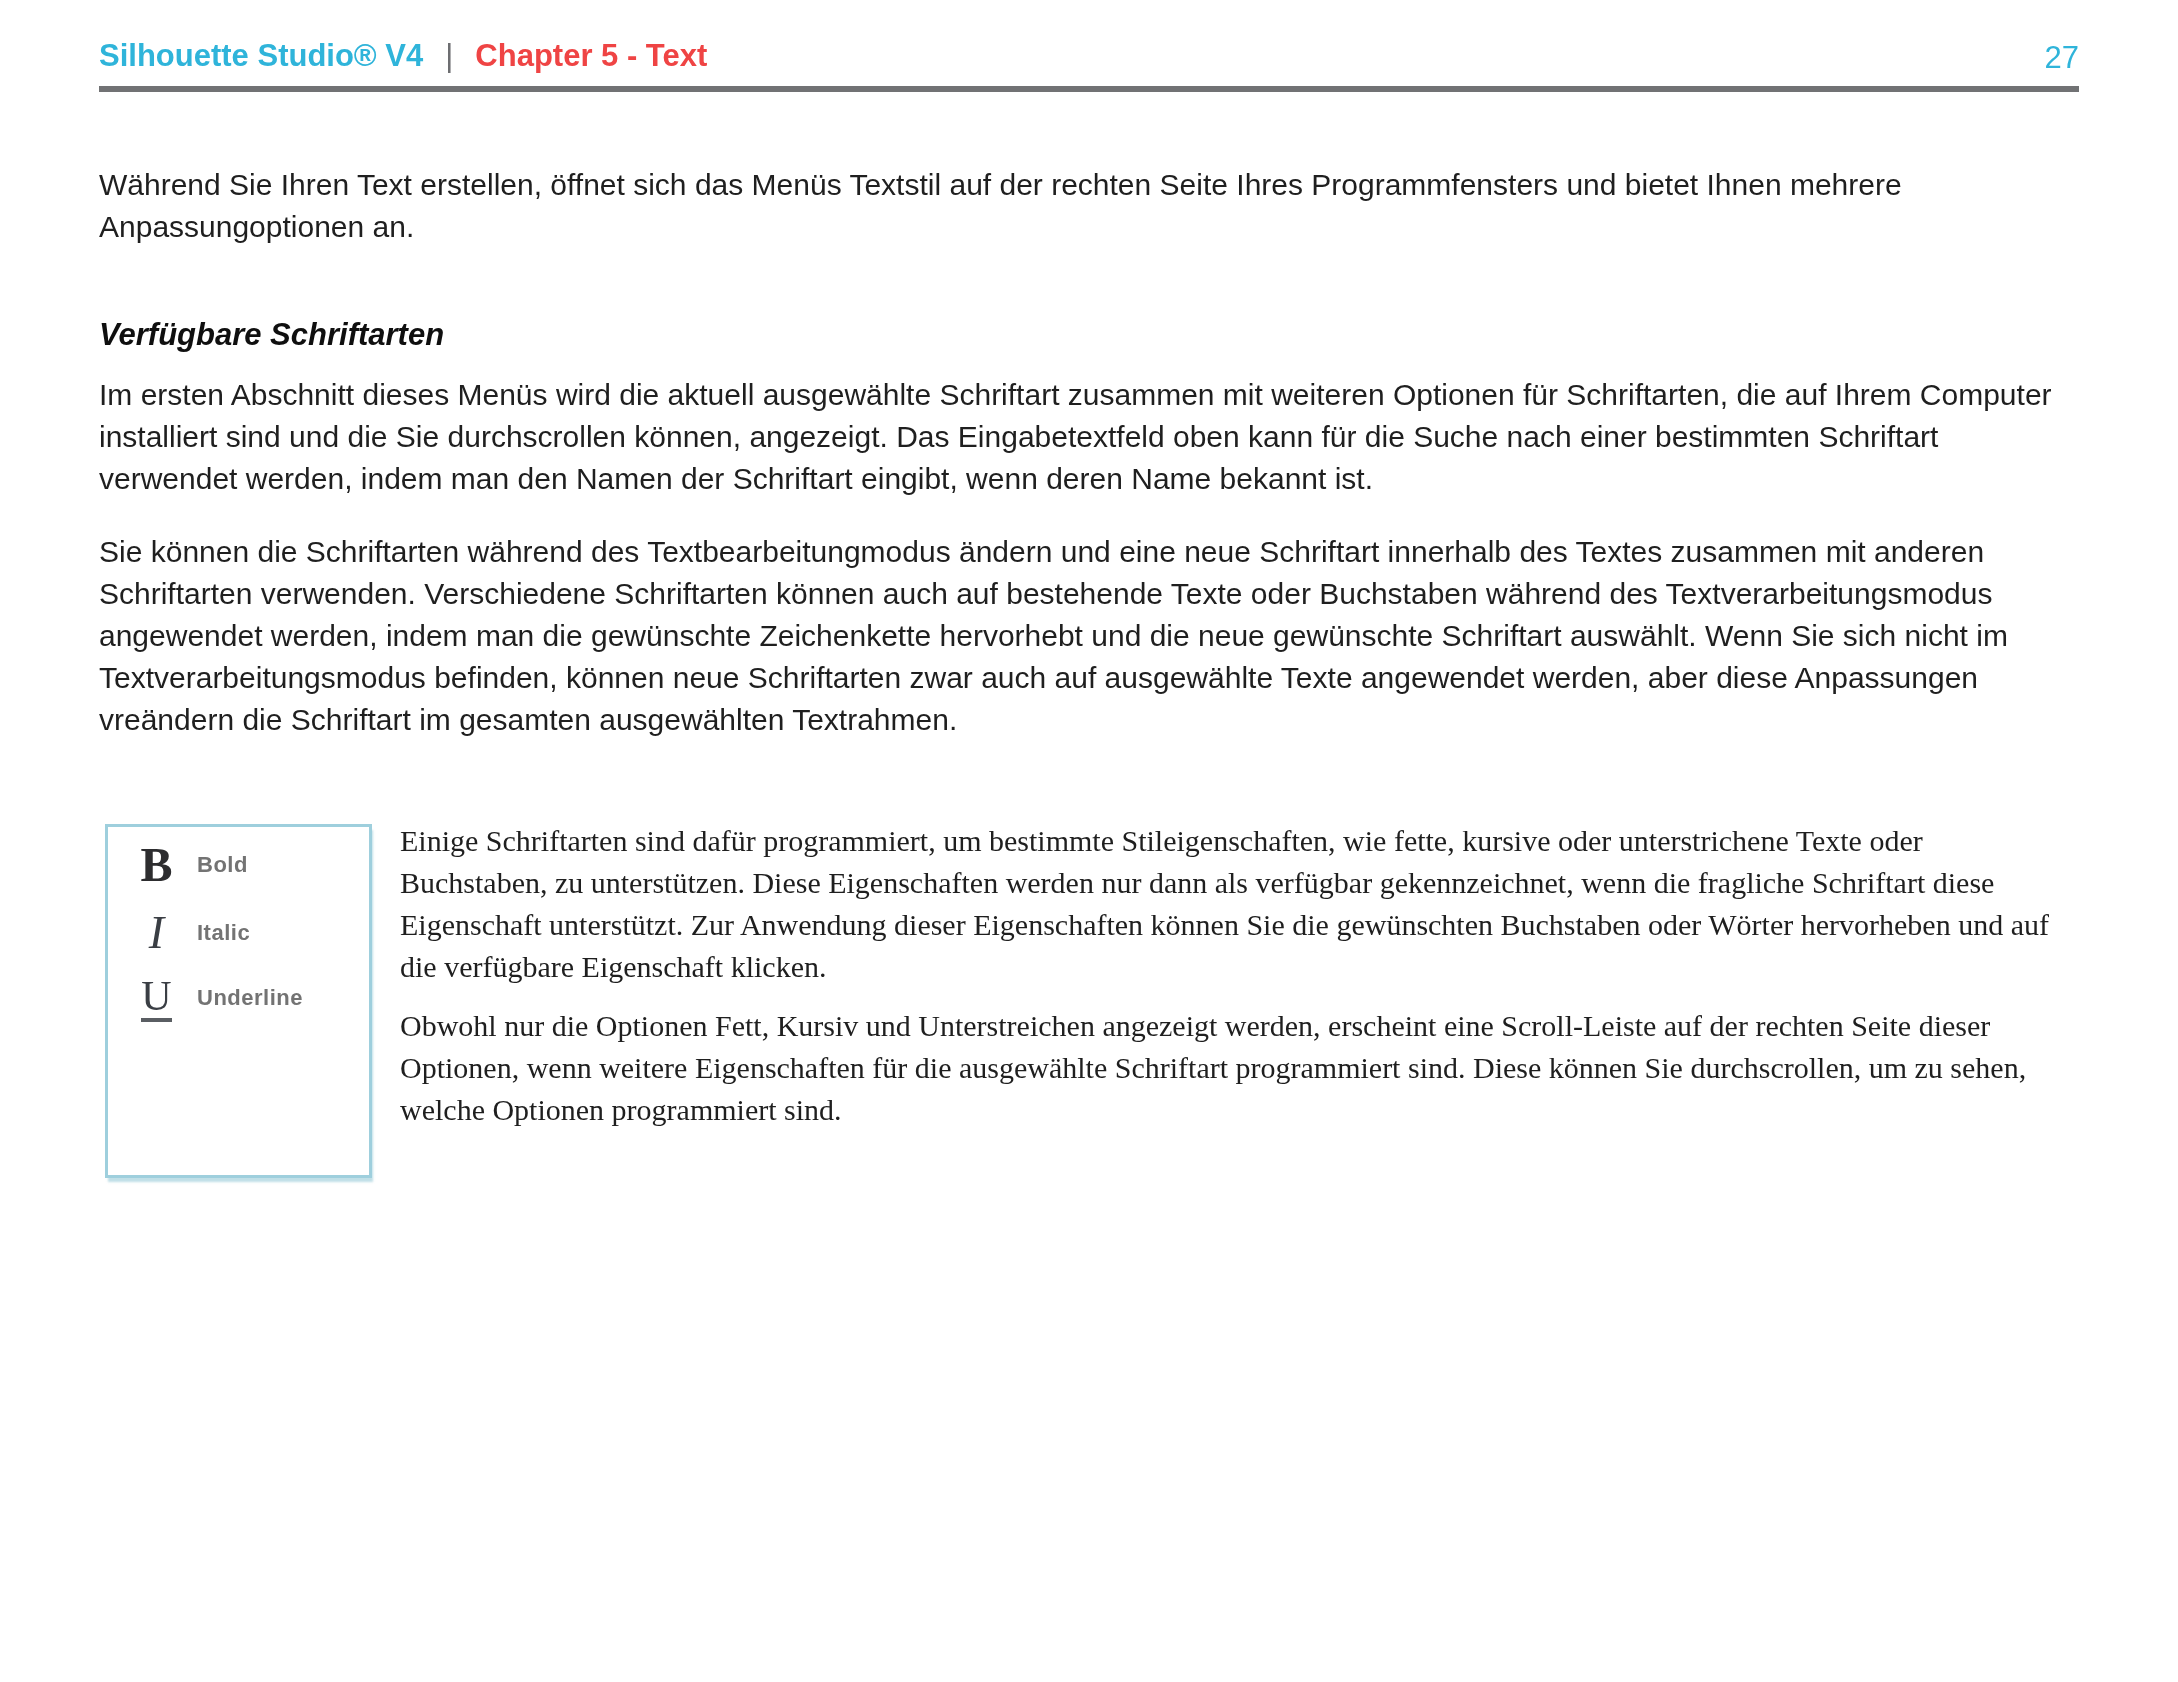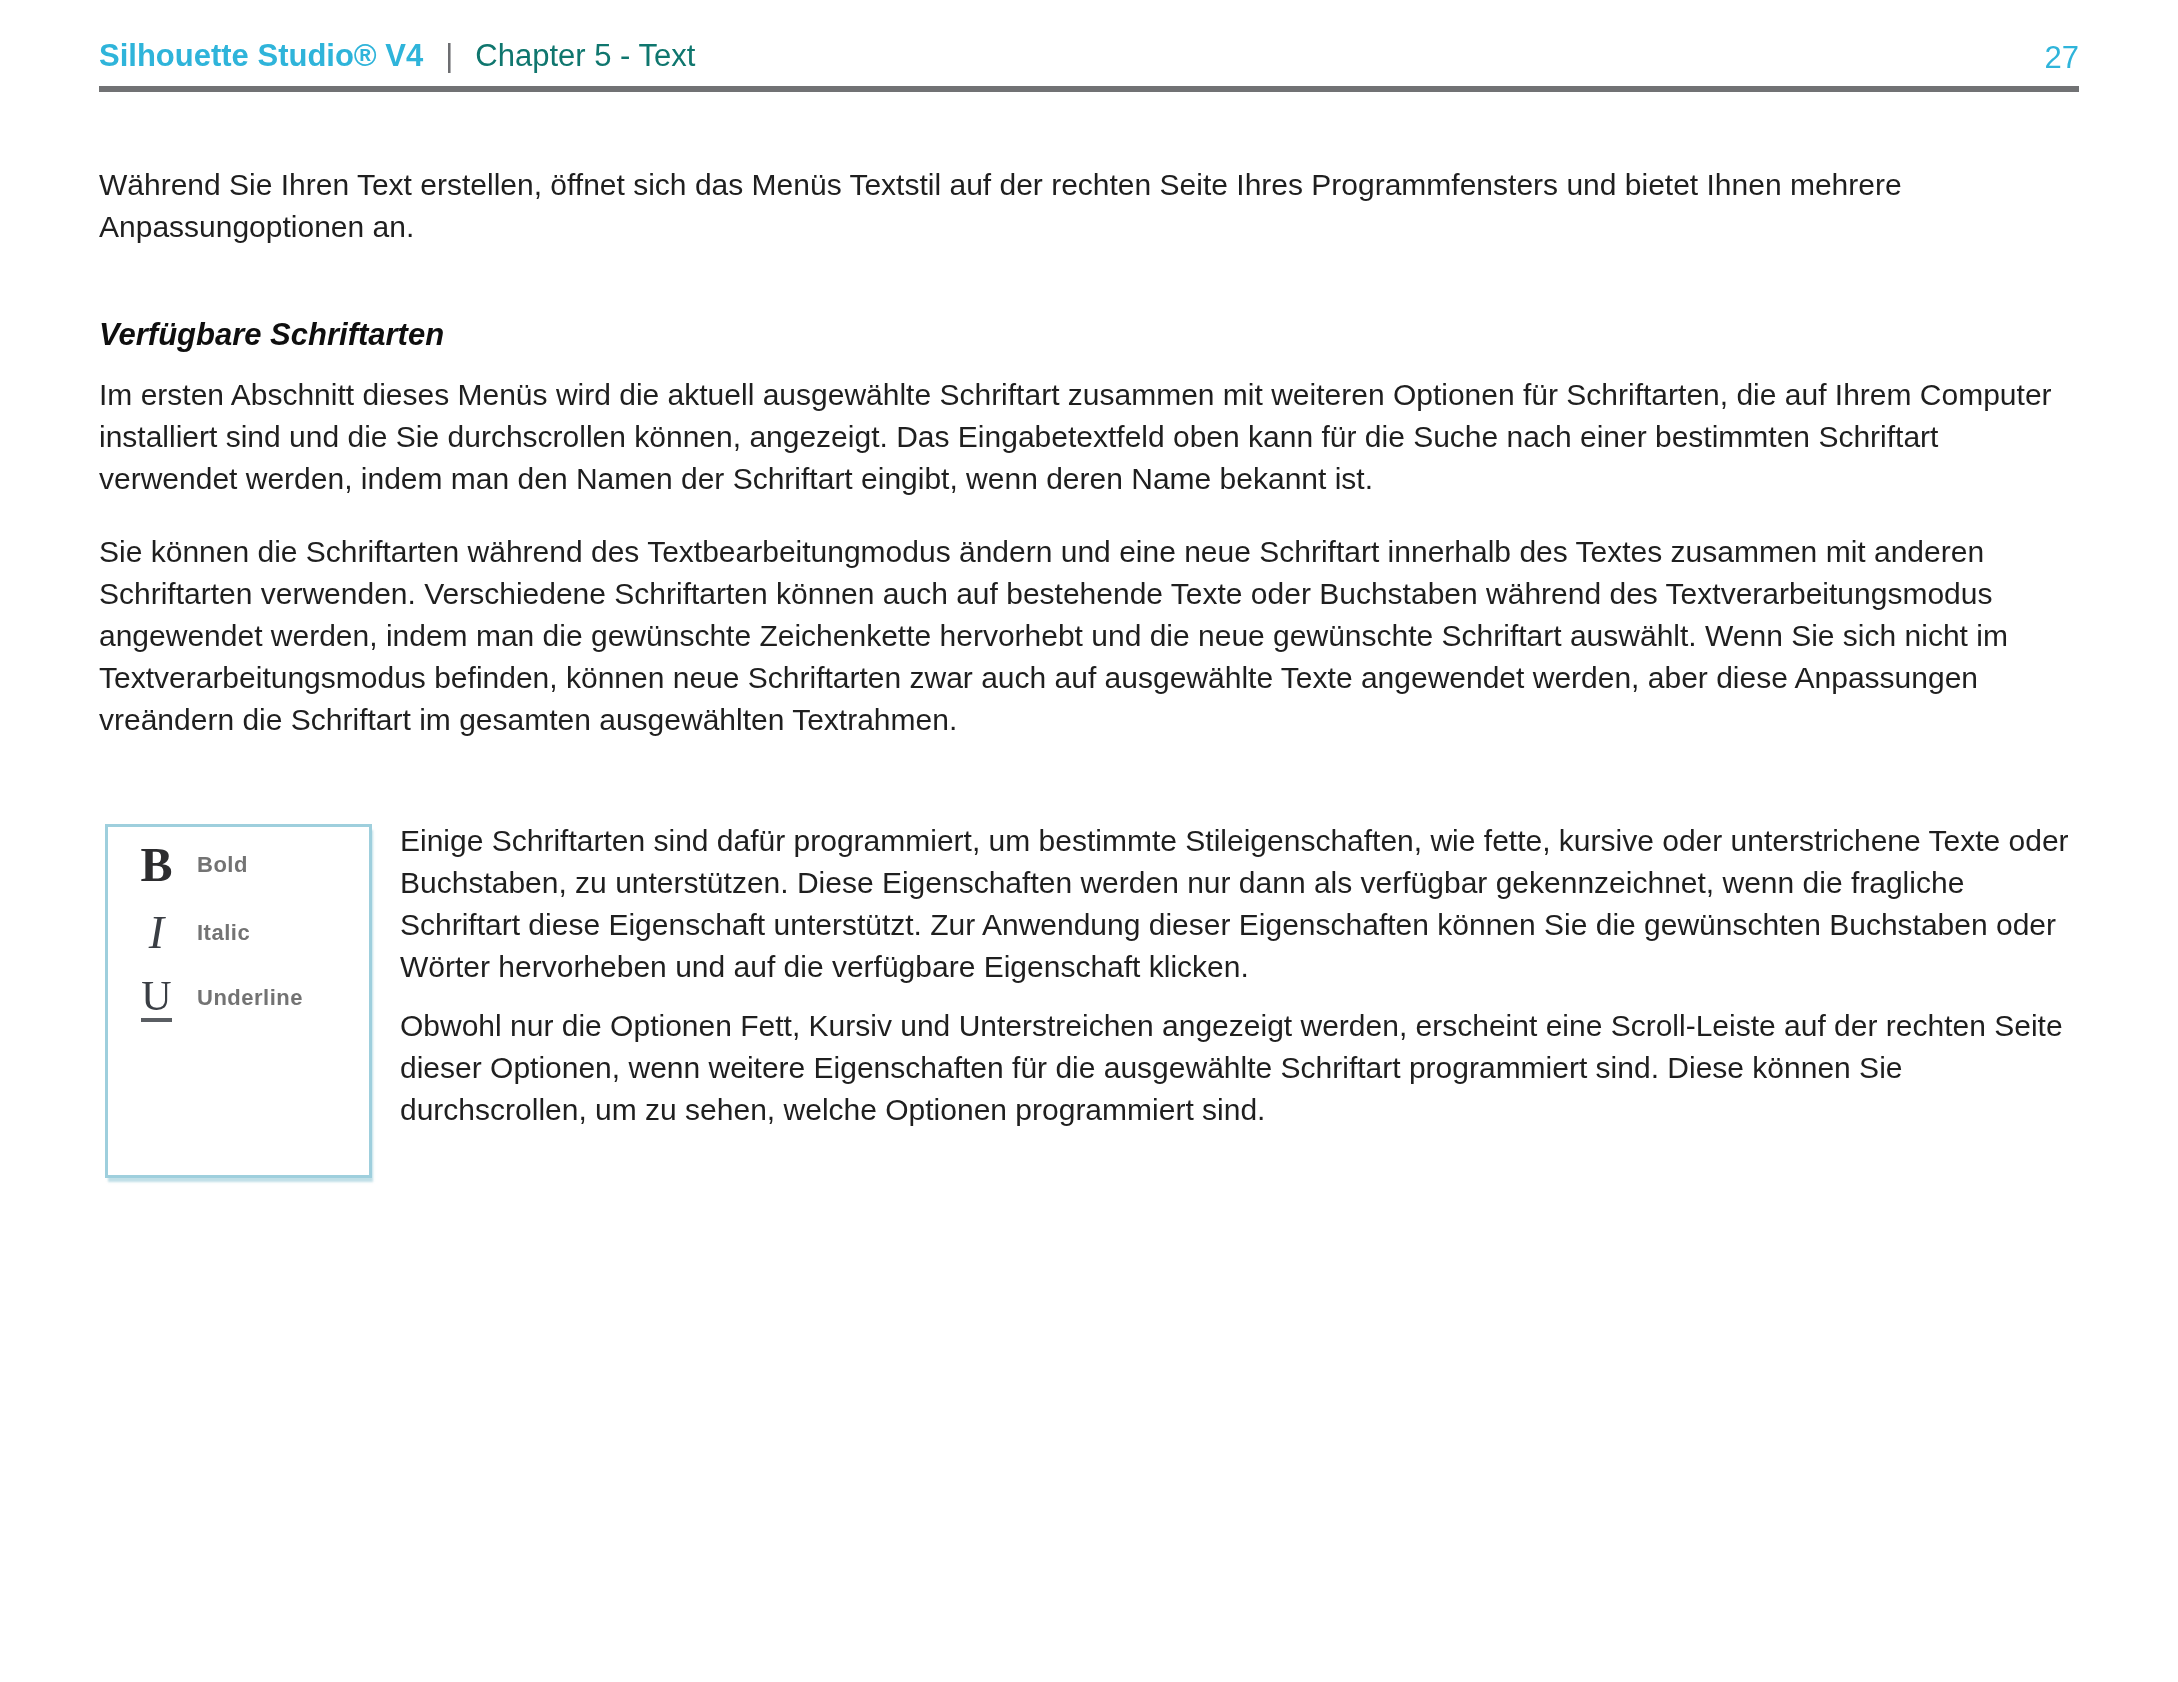--- a/index.html
+++ b/index.html
@@ -19,21 +19,21 @@
     left: 99px;
     right: 99px;
     top: 38px;
     display: flex;
     align-items: baseline;
     font-size: 31px;
     line-height: 36px;
   }
   .brand   { color: #2fb4da; font-weight: 700; }
   .hdr-sep { color: #6d6e71; margin: 0 22px; font-weight: 400; }
-  .chapter { color: #0f766e; font-weight: 400; }
+  .chapter { color: #ef4444; font-weight: 700; }
   .page-number {
     position: absolute;
     right: 99px;
     top: 40px;
     font-size: 31px;
     color: #2fb4da;
     font-weight: 400;
   }
   .header-rule {
     position: absolute;
@@ -117,20 +117,21 @@
   }
 
   
   .props-par {
     position: absolute;
     left: 400px;
     width: 1673px;
     font-size: 30px;
     line-height: 42px;
     color: #1f1f1f;
+    font-family: Liberation Serif, serif;
   }
   .props-par.p1 { top: 820px; }
   .props-par.p2 { top: 1005px; }
 </style>
 </head>
 <body>
 
 <div class="page">
 
   <div class="header-row">

